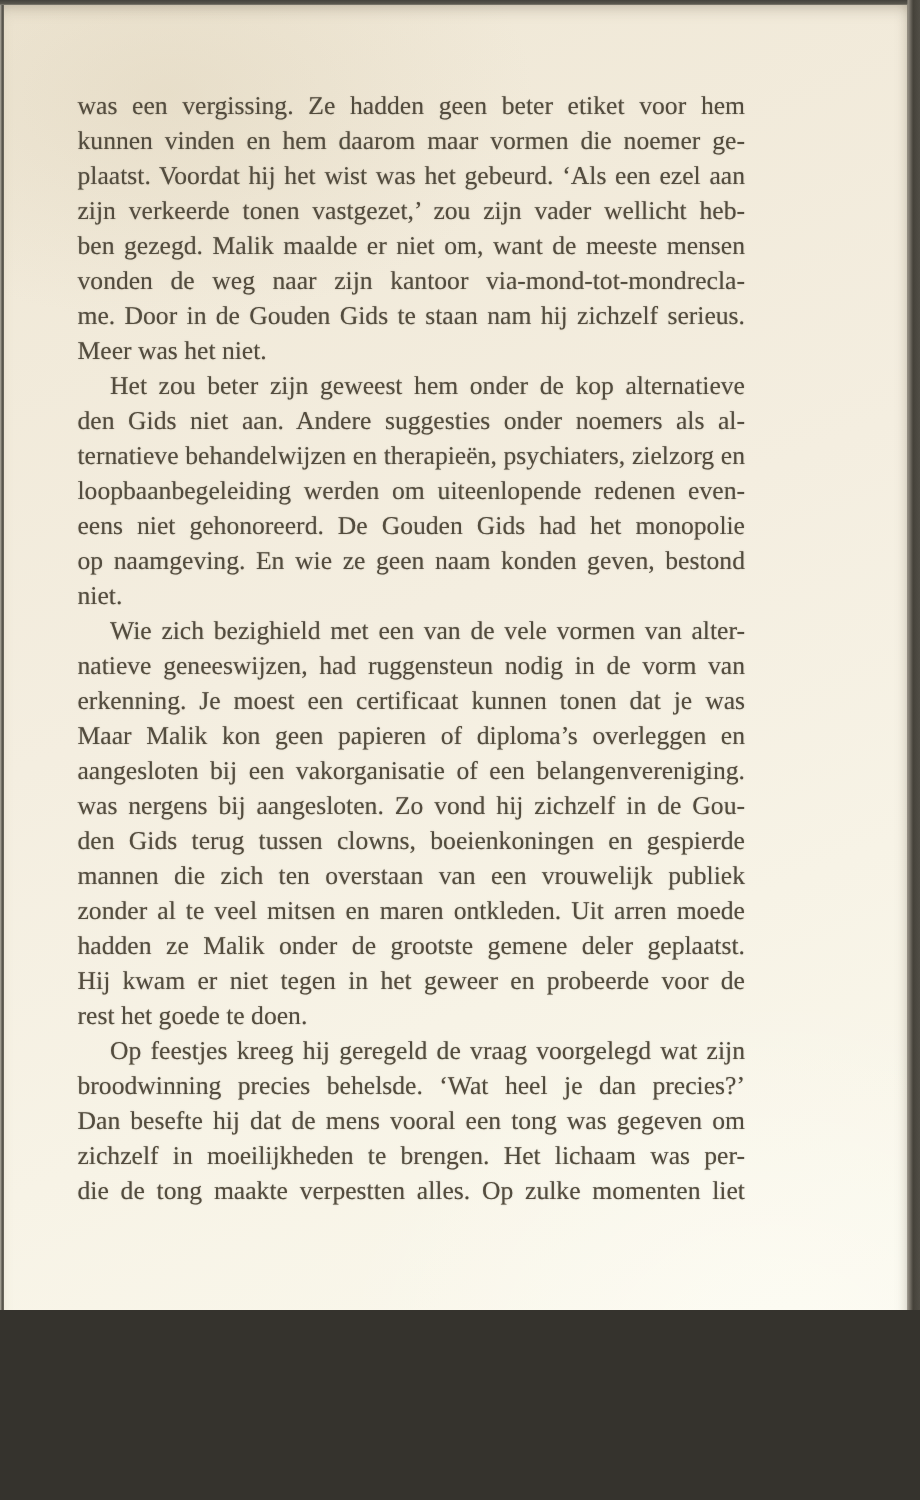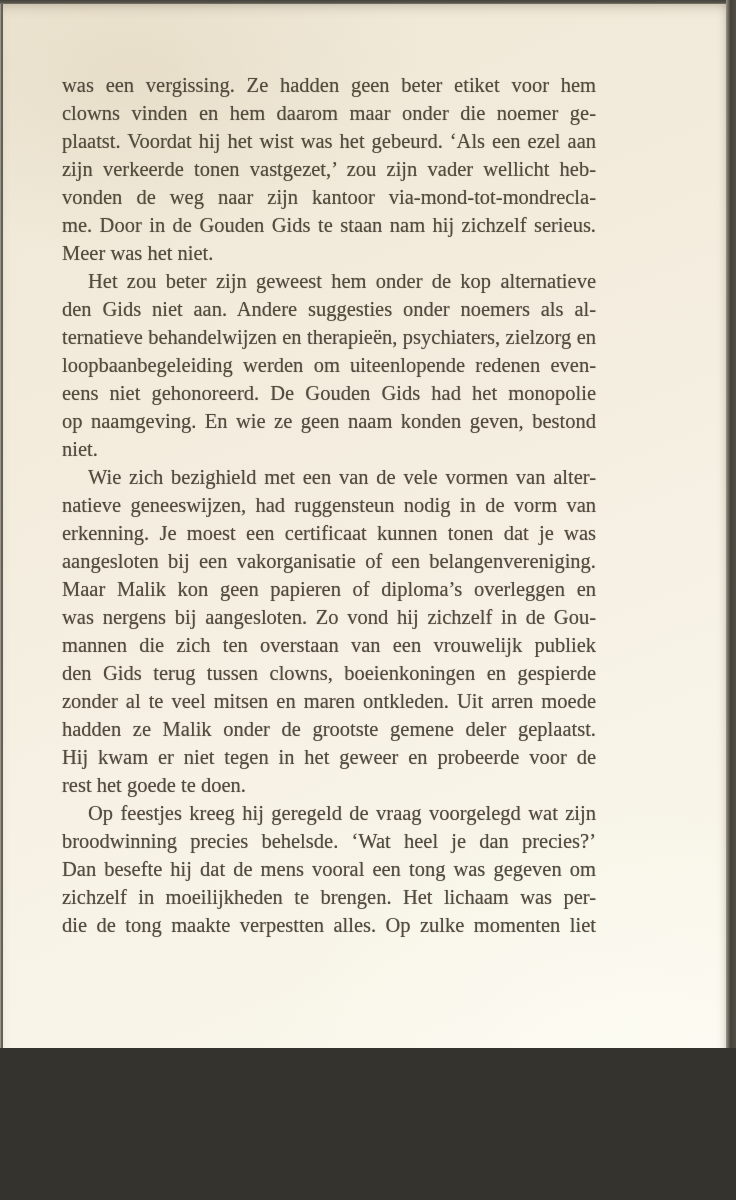--- a/index.html
+++ b/index.html
@@ -74,41 +74,42 @@
     text-shadow: 0 0 1px rgba(95,89,76,0.5);
   }
 </style>
 </head>
 <body>
 
 <div class="scan-root">
   <div class="page-surface">
     <div class="text-column">
         <div class="line"><span class="seg">was een vergissing. Ze hadden geen beter etiket voor hem</span></div>
-        <div class="line"><span class="seg">clowns vinden en hem daarom maar onder die noemer ge-</span></div>
+        <div class="line"><span class="seg">kunnen vinden en hem daarom maar vormen die noemer ge-</span></div>
         <div class="line"><span class="seg">plaatst. Voordat hij het wist was het gebeurd. ‘Als een ezel aan</span></div>
         <div class="line"><span class="seg">zijn verkeerde tonen vastgezet,’ zou zijn vader wellicht heb-</span></div>
+        <div class="line"><span class="seg">ben gezegd. Malik maalde er niet om, want de meeste mensen</span></div>
         <div class="line"><span class="seg">vonden de weg naar zijn kantoor via-mond-tot-mondrecla-</span></div>
         <div class="line"><span class="seg">me. Door in de Gouden Gids te staan nam hij zichzelf serieus.</span></div>
         <div class="line end"><span class="seg">Meer was het niet.</span></div>
         <div class="line indent"><span class="seg">Het zou beter zijn geweest hem onder de kop </span><span class="seg italic">alternatieve</span></div>
         <div class="line"><span class="seg">den Gids niet aan. Andere suggesties onder noemers als </span><span class="seg italic">al-</span></div>
         <div class="line"><span class="seg italic">ternatieve behandelwijzen en therapieën</span><span class="seg">, </span><span class="seg italic">psychiaters</span><span class="seg">, </span><span class="seg italic">zielzorg</span><span class="seg"> en</span></div>
         <div class="line"><span class="seg italic">loopbaanbegeleiding</span><span class="seg"> werden om uiteenlopende redenen even-</span></div>
         <div class="line"><span class="seg">eens niet gehonoreerd. De Gouden Gids had het monopolie</span></div>
         <div class="line"><span class="seg">op naamgeving. En wie ze geen naam konden geven, bestond</span></div>
         <div class="line end"><span class="seg">niet.</span></div>
         <div class="line indent"><span class="seg">Wie zich bezighield met een van de vele vormen van alter-</span></div>
         <div class="line"><span class="seg">natieve geneeswijzen, had ruggensteun nodig in de vorm van</span></div>
         <div class="line"><span class="seg">erkenning. Je moest een certificaat kunnen tonen dat je was</span></div>
+        <div class="line"><span class="seg">Maar Malik kon geen papieren of diploma’s overleggen en</span></div>
         <div class="line"><span class="seg">aangesloten bij een vakorganisatie of een belangenvereniging.</span></div>
-        <div class="line"><span class="seg">Maar Malik kon geen papieren of diploma’s overleggen en</span></div>
         <div class="line"><span class="seg">was nergens bij aangesloten. Zo vond hij zichzelf in de Gou-</span></div>
+        <div class="line"><span class="seg">den Gids terug tussen clowns, boeienkoningen en gespierde</span></div>
         <div class="line"><span class="seg">mannen die zich ten overstaan van een vrouwelijk publiek</span></div>
-        <div class="line"><span class="seg">den Gids terug tussen clowns, boeienkoningen en gespierde</span></div>
         <div class="line"><span class="seg">zonder al te veel mitsen en maren ontkleden. Uit arren moede</span></div>
         <div class="line"><span class="seg">hadden ze Malik onder de grootste gemene deler geplaatst.</span></div>
         <div class="line"><span class="seg">Hij kwam er niet tegen in het geweer en probeerde voor de</span></div>
         <div class="line end"><span class="seg">rest het goede te doen.</span></div>
         <div class="line indent"><span class="seg">Op feestjes kreeg hij geregeld de vraag voorgelegd wat zijn</span></div>
         <div class="line"><span class="seg">broodwinning precies behelsde. ‘Wat heel je dan precies?’</span></div>
         <div class="line"><span class="seg">Dan besefte hij dat de mens vooral een tong was gegeven om</span></div>
         <div class="line"><span class="seg">zichzelf in moeilijkheden te brengen. Het lichaam was per-</span></div>
         <div class="line"><span class="seg">die de tong maakte verpestten alles. Op zulke momenten liet</span></div>
       </div>

